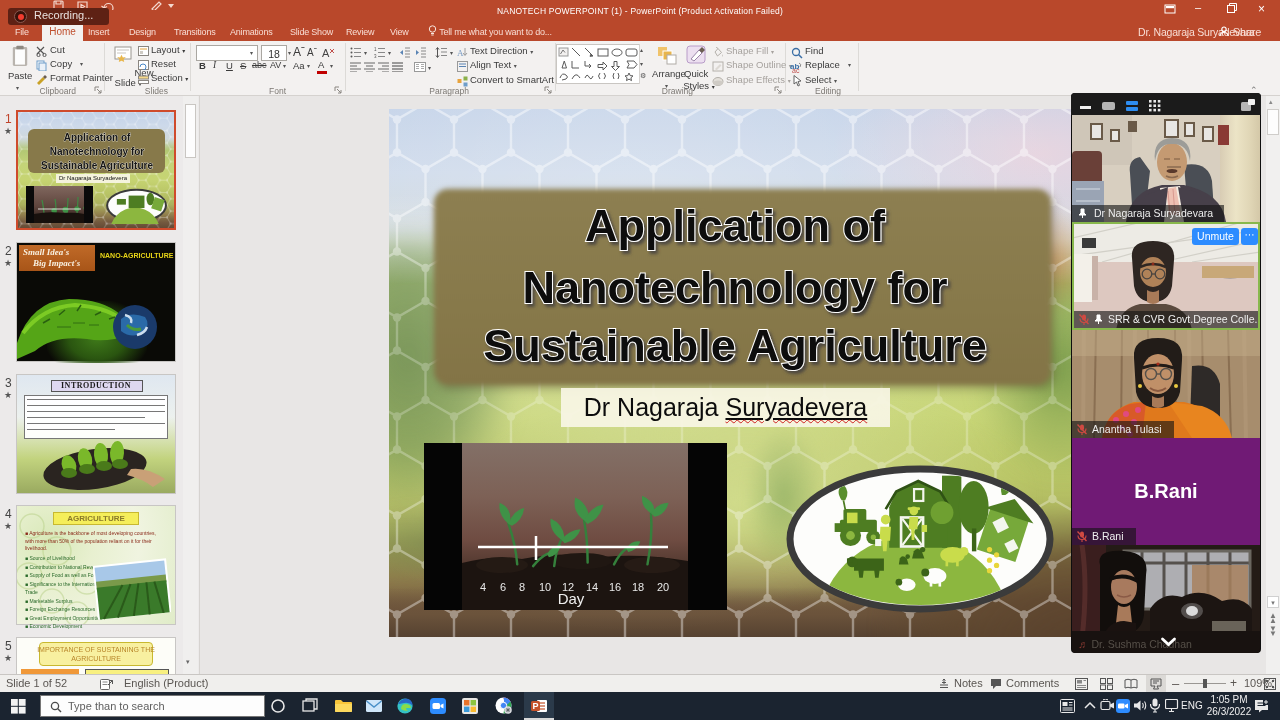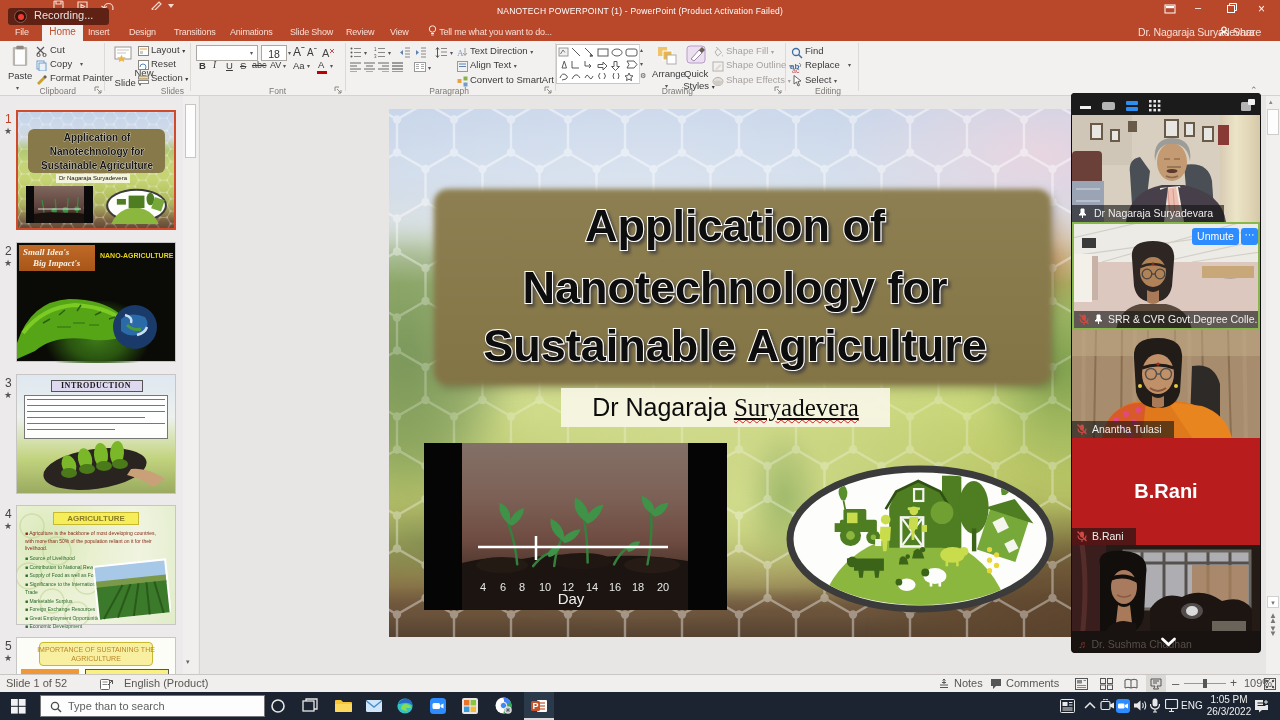--- a/index.html
+++ b/index.html
@@ -93,21 +93,21 @@
               <feDropShadow dx="2.5" dy="3" stdDeviation="1.4" flood-color="#42413e" flood-opacity="0.8"></feDropShadow>
             </filter>
           </defs>
         <g font-family="Liberation Sans" font-size="45px" font-weight="bold" text-anchor="middle" fill="#0d0d0d" stroke="#ffffff" stroke-width="2" paint-order="stroke" filter="url(#ts)">
           <text x="301" y="52">Application of</text>
           <text x="301" y="114">Nanotechnology for</text>
           <text x="301" y="172">Sustainable Agriculture</text>
         </g>
       </svg>
 
-      <div class="abs" style="left:172px;top:279px;width:329px;height:39px;background:rgba(248,245,228,0.93);text-align:center;font-size:25px;color:#0c0c0c;line-height:38px;">Dr Nagaraja <span style="text-decoration:underline;font-family:Liberation Serif, serif;"><span style="text-decoration:underline wavy #cf1f1f 1px;text-underline-offset:3px;">Suryadevera</span></span></div>
+      <div class="abs" style="left:172px;top:279px;width:329px;height:39px;background:rgba(248,245,228,0.93);text-align:center;font-size:25px;color:#0c0c0c;line-height:38px;">Dr Nagaraja <span style="text-decoration:underline;"><span style="text-decoration:underline wavy #cf1f1f 1px;text-underline-offset:3px;">Suryadevera</span></span></div>
 
       <div class="abs" style="left:35px;top:334px;width:303px;height:167px;background:#050505;">
         <div class="abs" style="left:38px;top:0;width:226px;height:167px;background:linear-gradient(180deg,#837067 0%,#7d6156 32%,#6f4c42 58%,#4a332a 78%,#2a1d17 94%);">
           <svg class="abs" style="left:0;top:0;" width="226" height="167">
 
             <path d="M0 167 V120 Q30 112 60 116 Q100 108 140 114 Q180 110 226 118 V167 Z" fill="#1c1410"></path>
             <ellipse cx="40" cy="122" rx="26" ry="8" fill="#241a14"></ellipse>
               <ellipse cx="120" cy="118" rx="30" ry="8" fill="#201712"></ellipse>
               <ellipse cx="190" cy="122" rx="28" ry="8" fill="#261b15"></ellipse>
 
@@ -332,21 +332,21 @@
     <svg class="abs" style="left:138px;top:19px;" width="11" height="10" viewBox="0 0 11 10">
         <rect x="0.5" y="0.5" width="10" height="9" fill="#fff" stroke="#8a8681"></rect>
         <path d="M2 7 a3 3 0 1 1 3 3" fill="none" stroke="#4a88c7"></path>
       </svg>
     <div class="rtext" style="left:151px;top:17px;">Reset</div>
     <svg class="abs" style="left:138px;top:33px;" width="11" height="10" viewBox="0 0 11 10">
         <rect x="0.5" y="2" width="10" height="3" fill="#f7d98a" stroke="#8a8681"></rect>
         <rect x="0.5" y="6.5" width="10" height="3" fill="#fff" stroke="#8a8681"></rect>
       </svg>
     <div class="rtext" style="left:151px;top:31px;">Section <span style="font-size:6px;">▾</span></div>
-    <div class="rlabel" style="left:128px;width:56px;">Slides</div>
+    <div class="rlabel" style="left:112px;width:56px;">Slides</div>
 
     <div class="abs" style="left:196px;top:4px;width:62px;height:16px;background:#fff;border:1px solid #aaa7a2;"></div>
     <div class="darr" style="left:250px;top:8px;">▾</div>
     <div class="abs" style="left:261px;top:4px;width:26px;height:16px;background:#fff;border:1px solid #aaa7a2;font-size:10.5px;color:#333;text-align:center;line-height:16px;">18</div>
     <div class="darr" style="left:288px;top:8px;">▾</div>
     <div class="rtext" style="left:293px;top:4px;font-size:12px;">Aˉ</div>
     <div class="rtext" style="left:307px;top:6px;font-size:10px;">Aˉ</div>
     <svg class="abs" style="left:322px;top:6px;" width="13" height="12" viewBox="0 0 13 12">
         <text x="0" y="10" font-size="11" fill="#444" font-family="Liberation Sans">A</text>
         <path d="M8 2 L12 6 M12 2 L8 6" stroke="#c0504d" stroke-width="1"></path>
@@ -1069,21 +1069,21 @@
       </svg>
       <div class="nametag" style="width:102px;padding:0 6px 0 20px;">
         <svg class="abs" style="left:4px;top:3px;" width="12" height="11" viewBox="0 0 12 11">
             <rect x="4" y="0.5" width="4" height="6" rx="2" fill="#d04a42"></rect>
             <path d="M2 4.5 Q2 8.5 6 8.5 Q10 8.5 10 4.5 M6 8.5 V11" stroke="#d04a42" stroke-width="1.1" fill="none"></path>
             <line x1="1.5" y1="0.5" x2="10.5" y2="10" stroke="#d04a42" stroke-width="1.3"></line>
           </svg>
         Anantha Tulasi</div>
     </div>
 
-    <div class="vid" style="top:345px;height:107px;background:#b91c1c;">
+    <div class="vid" style="top:345px;height:107px;background:#701a75;">
       <div class="abs" style="left:0;top:42px;width:188px;text-align:center;color:#fff;font-size:20px;font-weight:bold;">B.Rani</div>
       <div class="nametag" style="width:64px;padding:0 6px 0 20px;">
         <svg class="abs" style="left:4px;top:3px;" width="12" height="11" viewBox="0 0 12 11">
             <rect x="4" y="0.5" width="4" height="6" rx="2" fill="#d04a42"></rect>
             <path d="M2 4.5 Q2 8.5 6 8.5 Q10 8.5 10 4.5 M6 8.5 V11" stroke="#d04a42" stroke-width="1.1" fill="none"></path>
             <line x1="1.5" y1="0.5" x2="10.5" y2="10" stroke="#d04a42" stroke-width="1.3"></line>
           </svg>
         B.Rani</div>
     </div>
 

